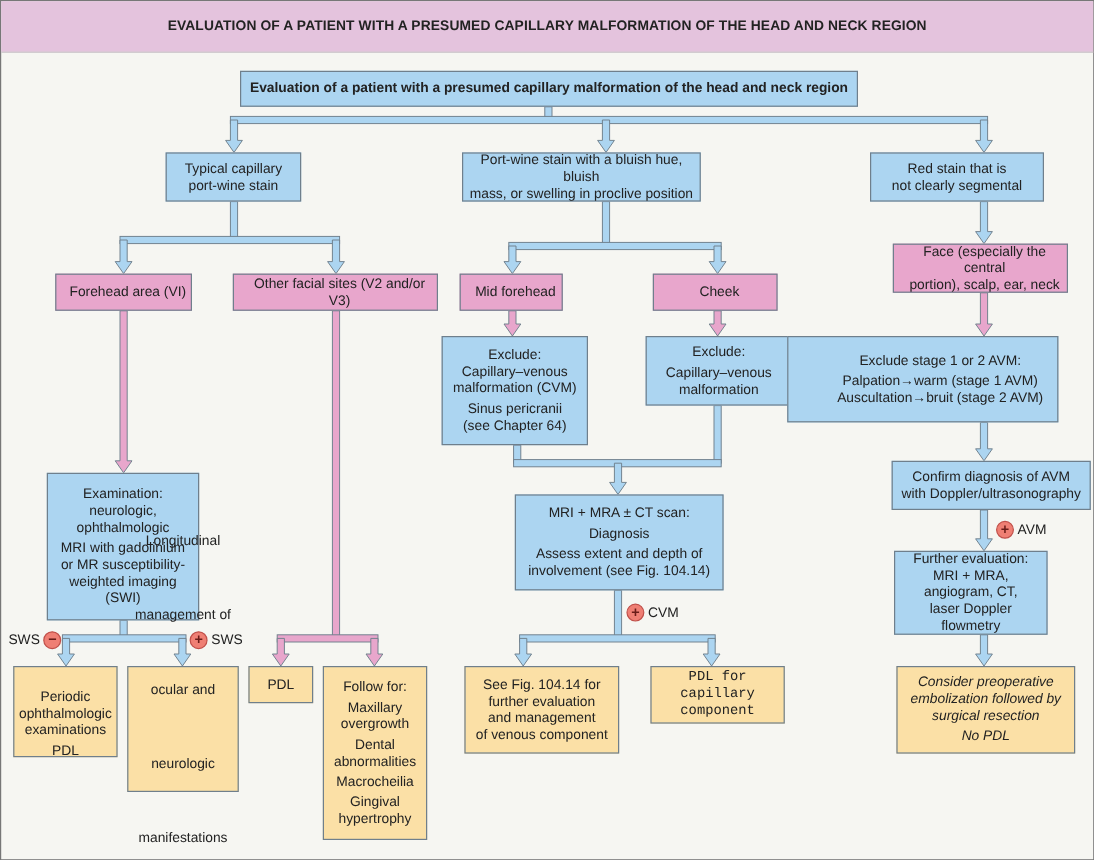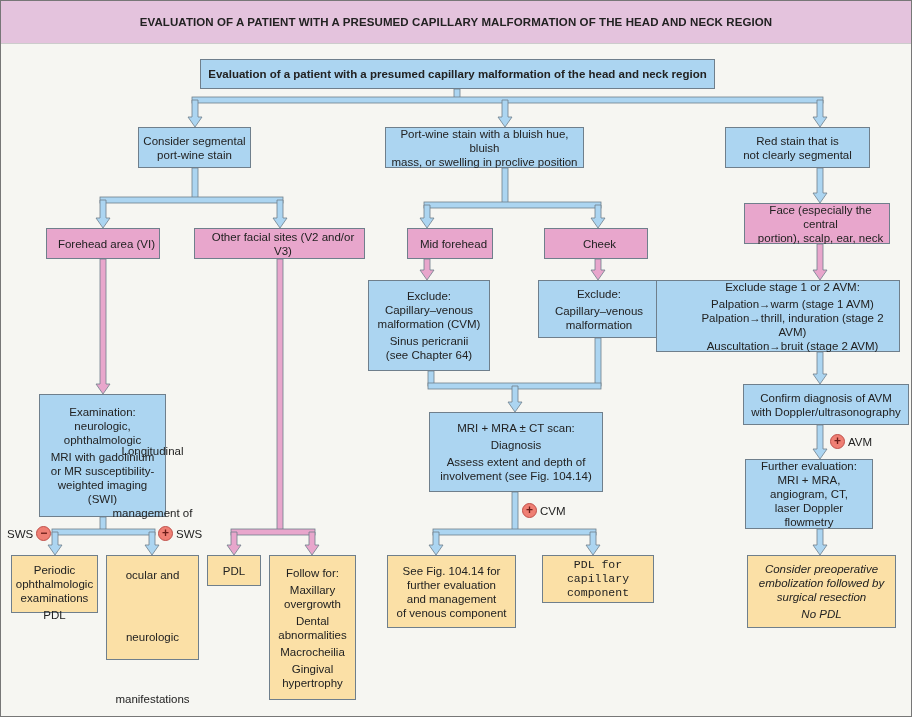--- a/index.html
+++ b/index.html
@@ -61,21 +61,21 @@
     <polygon points="817,352 823,352 823,374 827,374 820,384 813,374 817,374" fill="#acd5f1" stroke="#6f7f8c" stroke-width="0.8"></polygon>
     <polygon points="817,425 823,425 823,449 827,449 820,459 813,449 817,449" fill="#acd5f1" stroke="#6f7f8c" stroke-width="0.8"></polygon>
     <polygon points="817,529 823,529 823,545 827,545 820,555 813,545 817,545" fill="#acd5f1" stroke="#6f7f8c" stroke-width="0.8"></polygon>
   </svg>
 
 <div class="box blue root" style="left:200px;top:59px;width:515px;height:30px;">
     <span>Evaluation of a patient with a presumed capillary malformation of the head and neck region</span>
   </div>
 
 <div class="box blue" style="left:138px;top:127px;width:113px;height:41px;">
-  <span>Consider segmental</span>
+  <span>Typical capillary</span>
   <span>port-wine stain</span>
 </div>
 <div class="box pink" style="left:46px;top:228px;width:114px;height:31px;">
     <span>Forehead area (VI)</span>
   </div>
 <div class="box pink" style="left:194px;top:228px;width:171px;height:31px;">
     <span>Other facial sites (V2 and/or V3)</span>
   </div>
 
 <div class="box blue" style="left:39px;top:394px;width:127px;height:123px;">
@@ -90,21 +90,21 @@
 
 <div class="badge" style="left:4px;top:526px;">
   <span class="lbl">SWS</span>
   <span class="sign">−</span>
 </div>
 <div class="badge" style="left:158px;top:526px;">
   <span class="sign">+</span>
   <span class="lbl">SWS</span>
 </div>
 
-<div class="box yellow" style="left:11px;top:555px;width:87px;height:58px;justify-content:flex-start;padding-top:7px;">
+<div class="box yellow" style="left:11px;top:555px;width:87px;height:76px;justify-content:flex-start;padding-top:18px;">
   <span>Periodic</span>
   <span>ophthalmologic</span>
   <span>examinations</span>
   <span class="gap">PDL</span>
 </div>
 <div class="box yellow" style="left:106px;top:555px;width:93px;height:105px;gap:48px;">
   <span>Longitudinal</span>
   <span>management of</span>
   <span>ocular and</span>
   <span>neurologic</span>
@@ -122,21 +122,21 @@
   <span>abnormalities</span>
   <span class="gap">Macrocheilia</span>
   <span class="gap">Gingival</span>
   <span>hypertrophy</span>
 </div>
 
 <div class="box blue" style="left:385px;top:127px;width:199px;height:41px;">
   <span>Port-wine stain with a bluish hue, bluish</span>
   <span>mass, or swelling in proclive position</span>
 </div>
-<div class="box pink" style="left:383px;top:228px;width:86px;height:31px;margin-left:24px;">
+<div class="box pink" style="left:383px;top:228px;width:86px;height:31px;">
     <span>Mid forehead</span>
   </div>
 <div class="box pink" style="left:544px;top:228px;width:104px;height:31px;">
     <span>Cheek</span>
   </div>
 <div class="box blue" style="left:368px;top:280px;width:122px;height:91px;">
   <span>Exclude:</span>
   <span>Capillary–venous</span>
   <span>malformation (CVM)</span>
   <span class="gap">Sinus pericranii</span>
@@ -169,24 +169,23 @@
 </div>
 
 <div class="box blue" style="left:725px;top:127px;width:145px;height:41px;">
   <span>Red stain that is</span>
   <span>not clearly segmental</span>
 </div>
 <div class="box pink" style="left:744px;top:203px;width:146px;height:41px;">
   <span>Face (especially the central</span>
   <span>portion), scalp, ear, neck</span>
 </div>
-<div class="box blue" style="left:656px;top:280px;width:244px;height:72px;padding-left:32px;">
+<div class="box blue" style="left:656px;top:280px;width:226px;height:72px;padding-left:32px;">
   <span>Exclude stage 1 or 2 AVM:</span>
   <span class="gap">Palpation→warm (stage 1 AVM)</span>
-  <span>Palpation→thrill, induration (stage 2 AVM)</span>
   <span>Auscultation→bruit (stage 2 AVM)</span>
 </div>
 <div class="box blue" style="left:743px;top:384px;width:166px;height:41px;">
   <span>Confirm diagnosis of AVM</span>
   <span>with Doppler/ultrasonography</span>
 </div>
 <div class="badge" style="left:830px;top:434px;">
   <span class="sign">+</span>
   <span class="lbl">AVM</span>
 </div>

